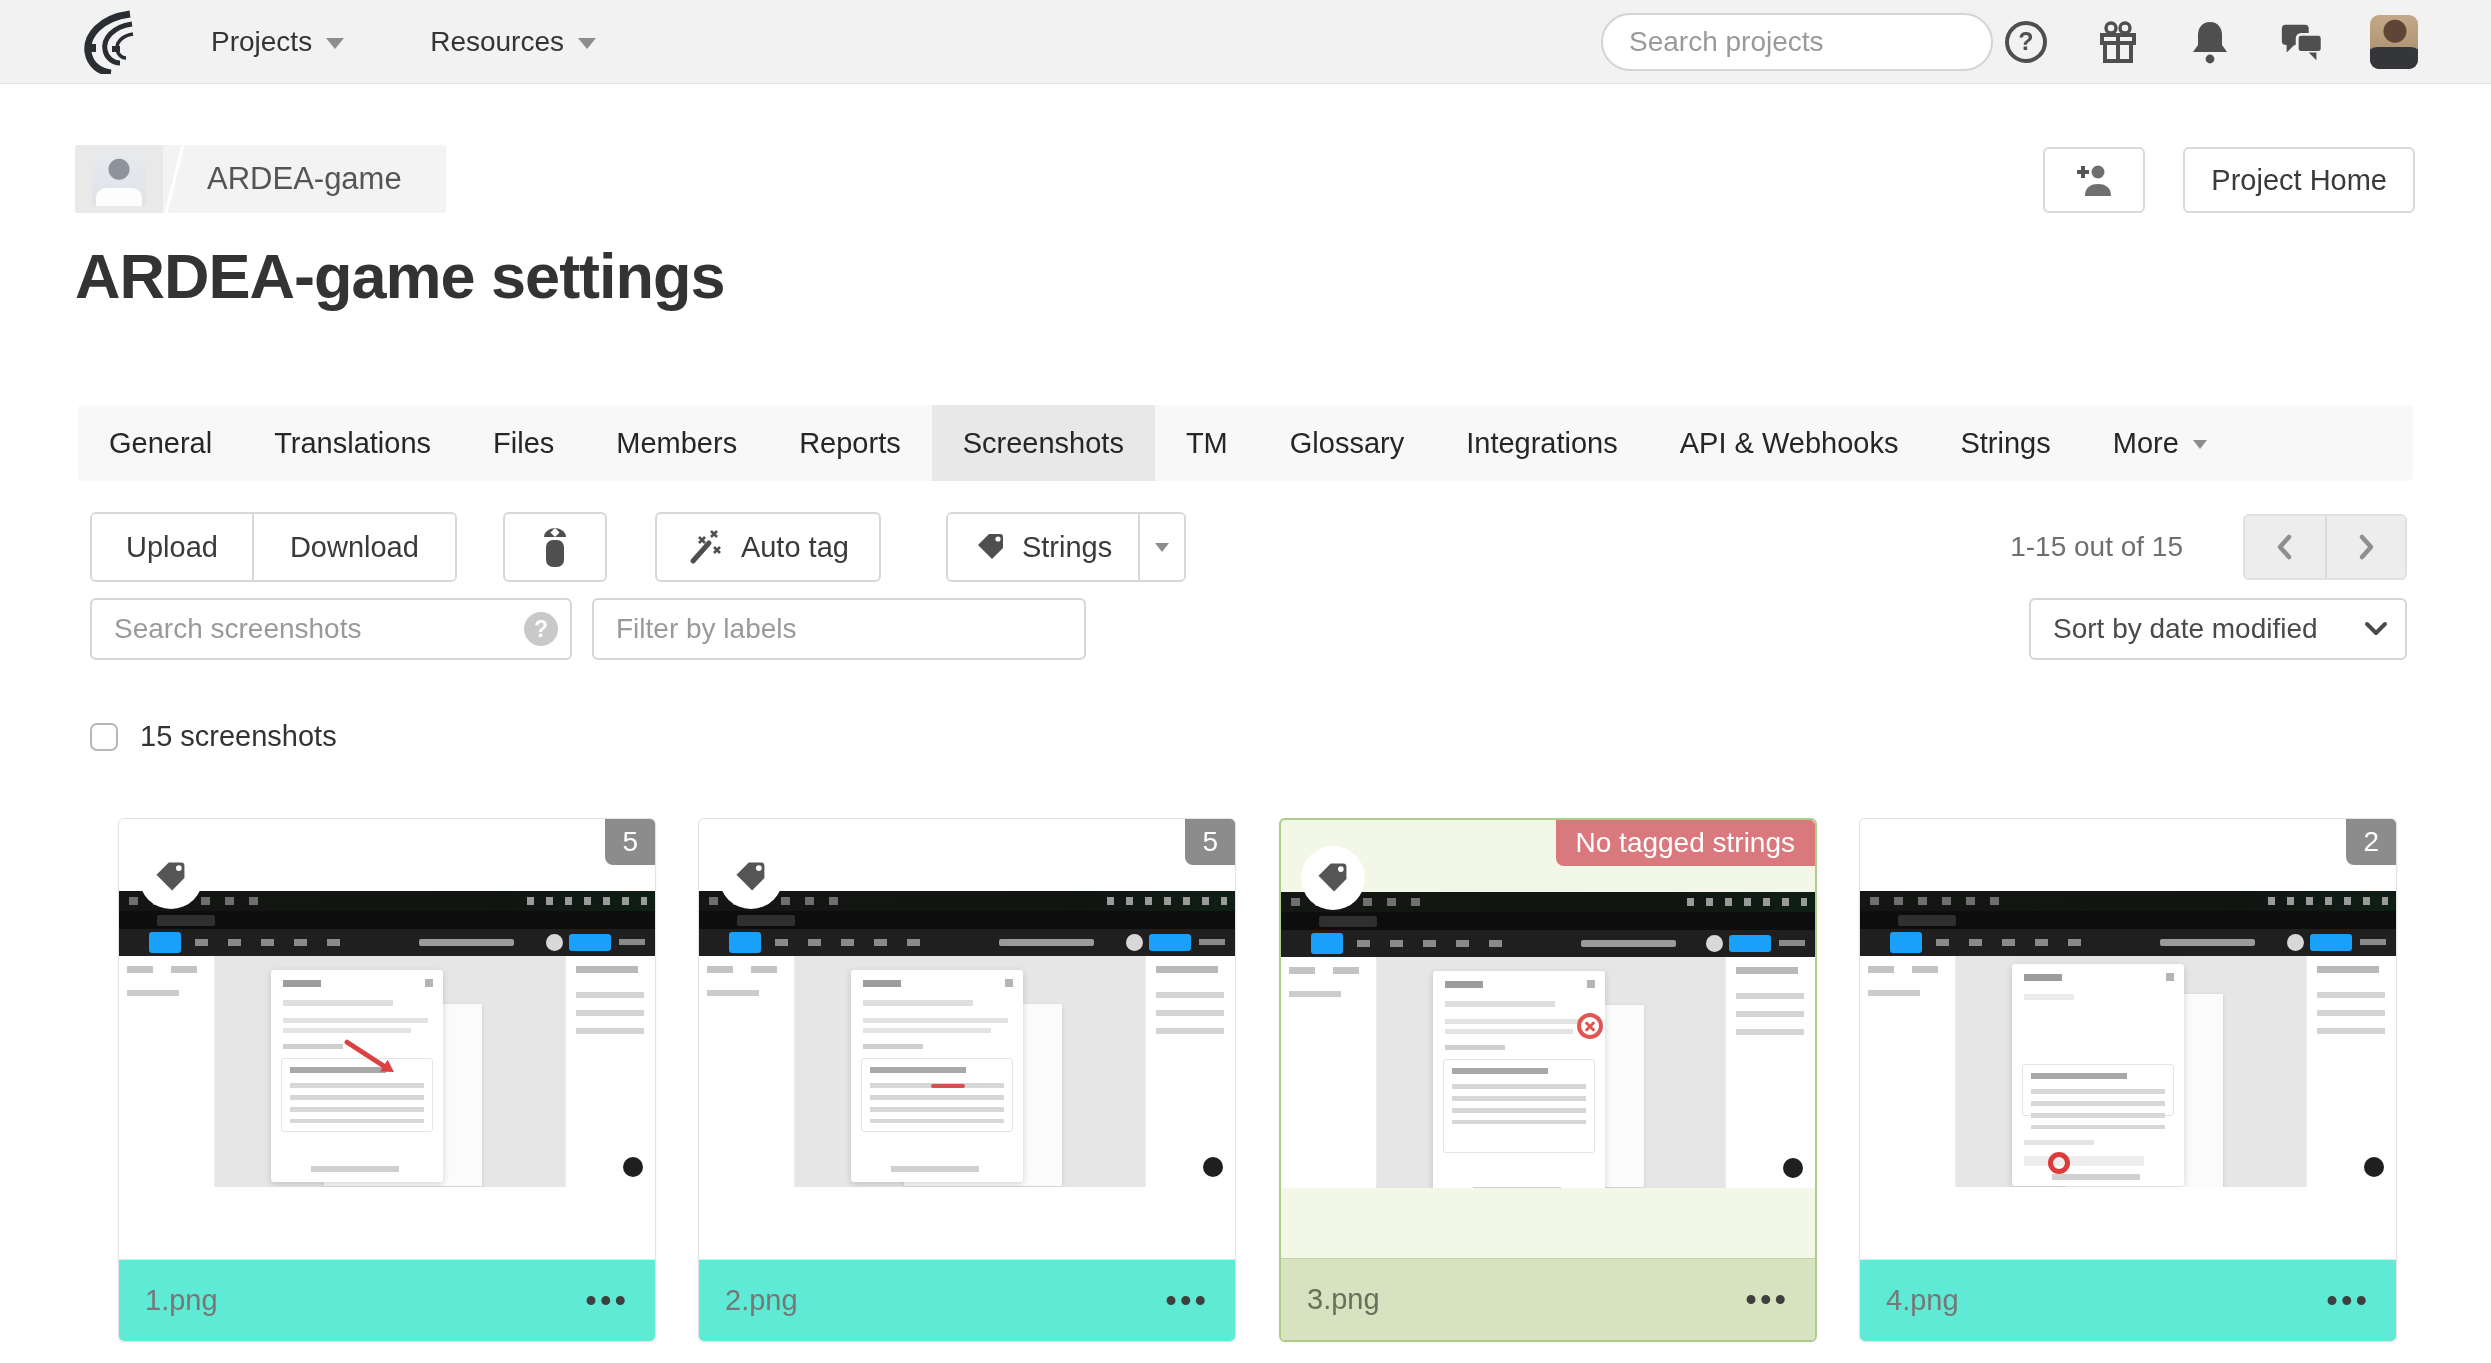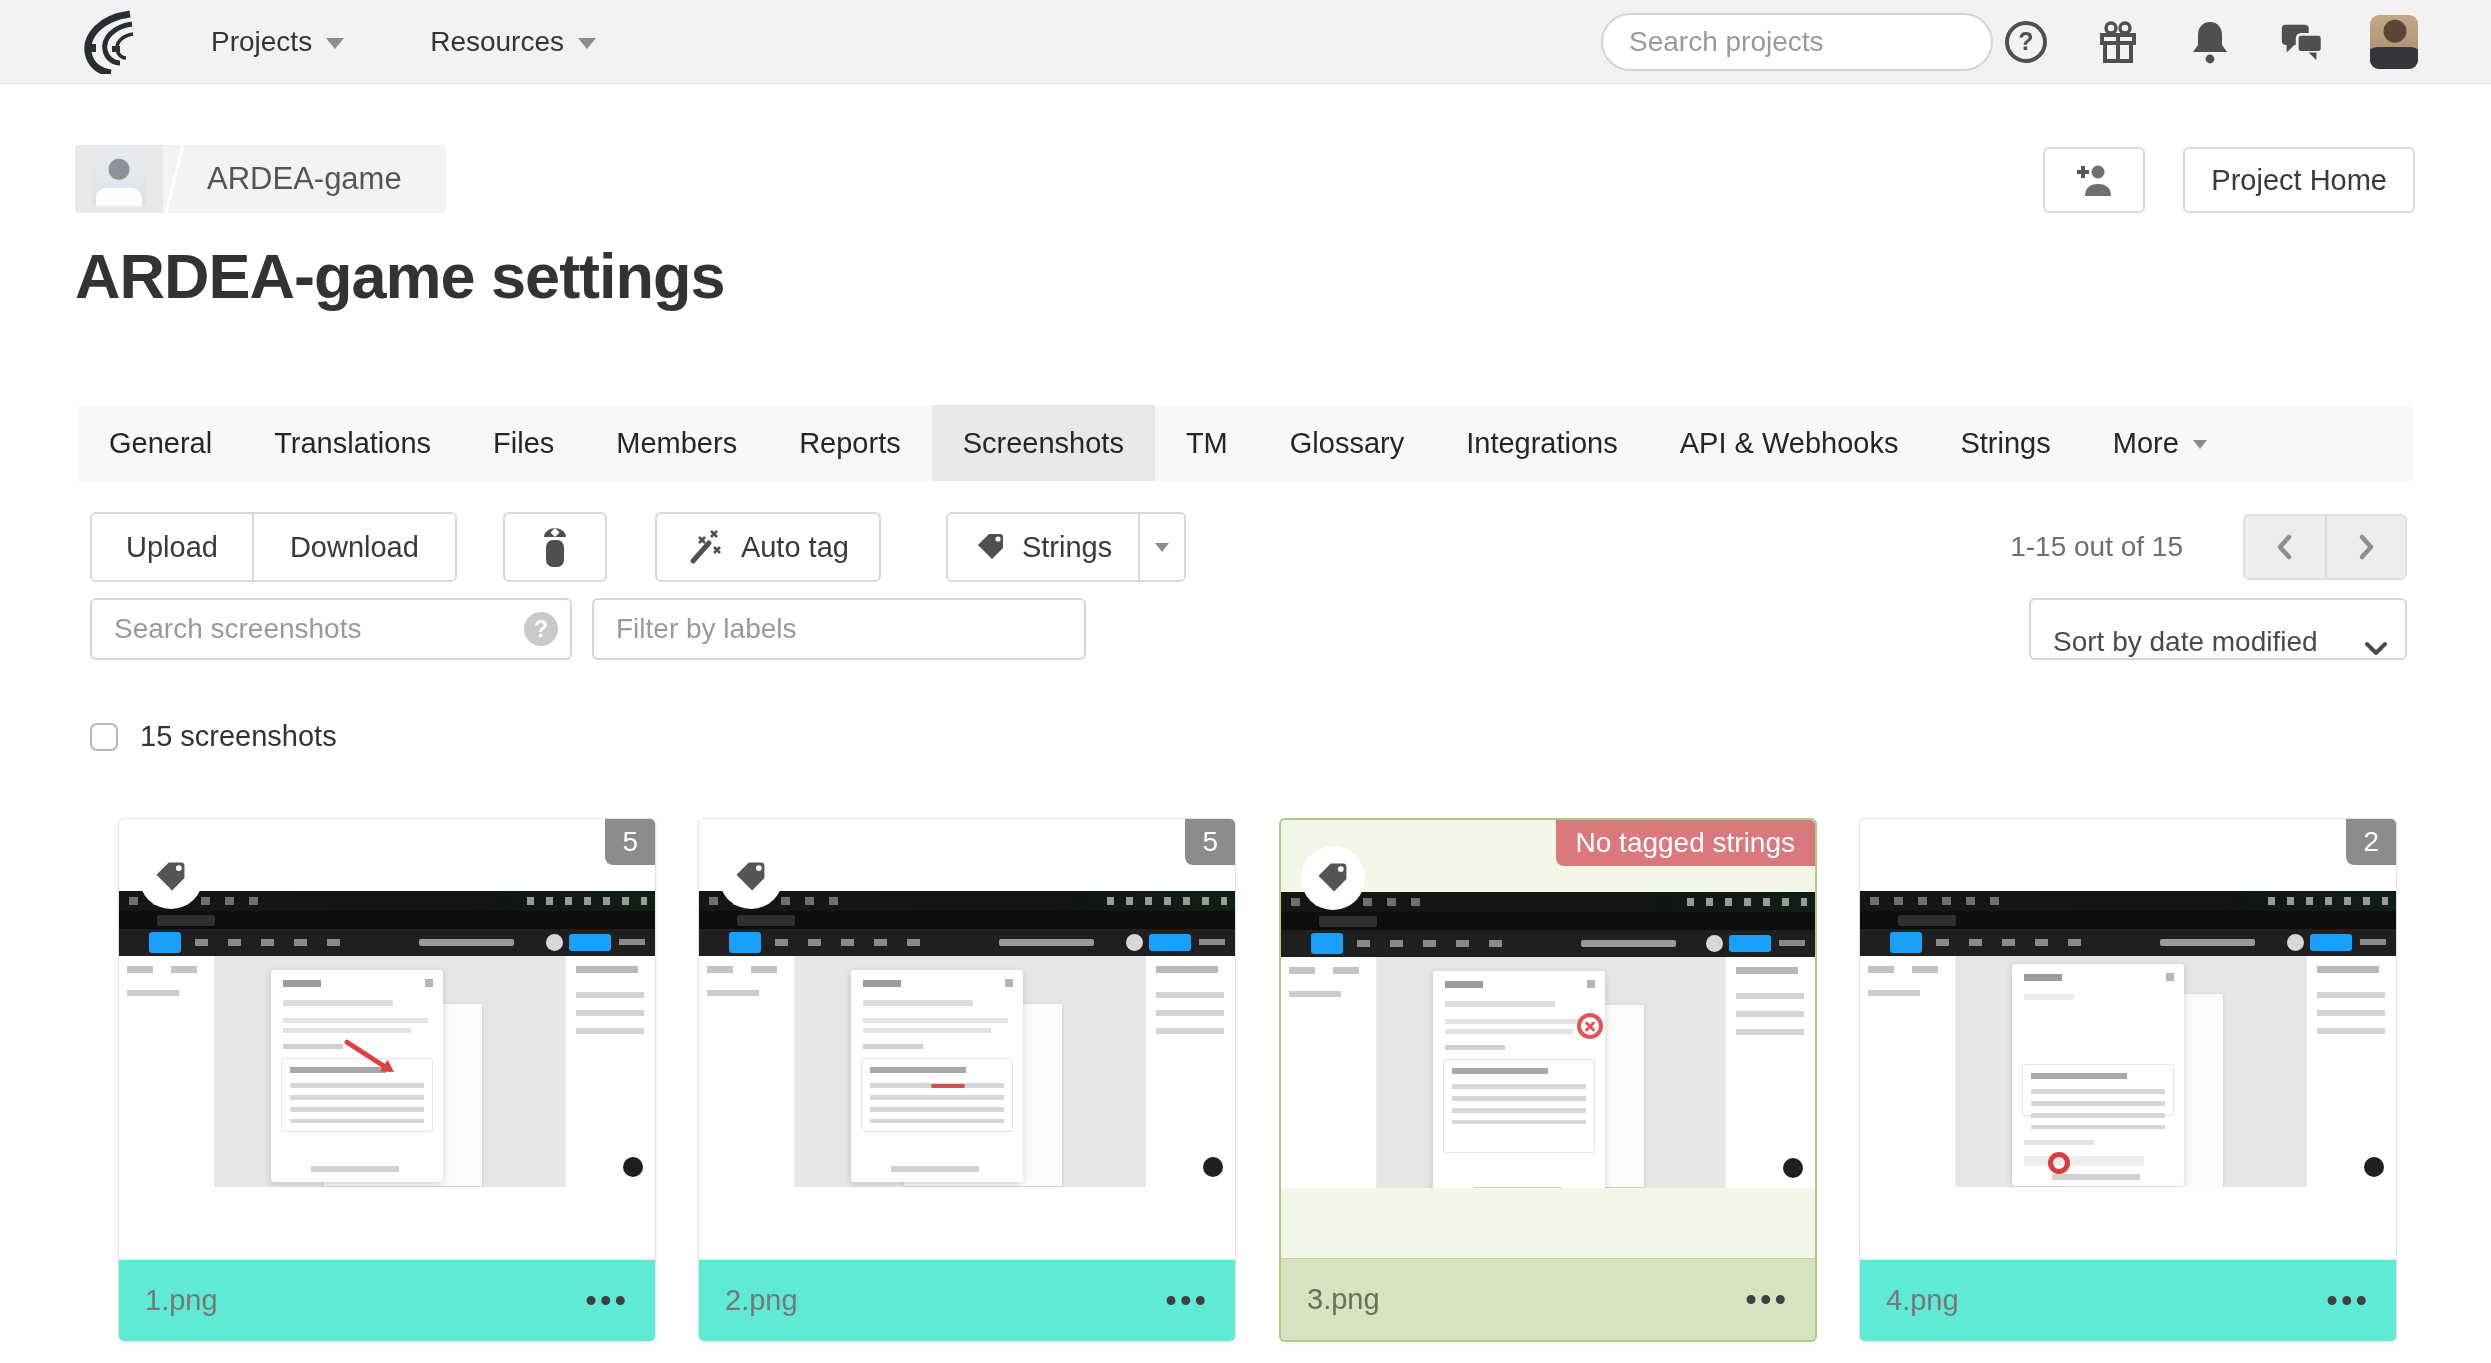--- a/index.html
+++ b/index.html
@@ -84,21 +84,21 @@
   
   .filterrow { position:absolute; top:598px; left:90px; right:84px; height:62px; display:flex; align-items:center; }
   .input-wrap { position:relative; height:62px; }
   .text-input { height:62px; border:2px solid #d6d6d6; border-radius:6px; font-family:inherit;
     font-size:28px; color:#555; padding:0 22px; outline:none; width:100%; background:#fff; }
   .text-input::placeholder { color:#9a9a9a; }
   .q-badge { position:absolute; right:14px; top:14px; width:34px; height:34px; border-radius:50%;
     background:#c9c9c9; color:#fff; font-size:23px; font-weight:bold; display:flex;
     align-items:center; justify-content:center; }
   .select { position:absolute; right:0; top:0; width:378px; height:62px; border:2px solid #d6d6d6;
-    border-radius:6px; background:#fff; display:flex; align-items:flex-end; cursor:pointer; }
+    border-radius:6px; background:#fff; display:flex; align-items:center; cursor:pointer; }
   .select .sel-text { font-size:28px; color:#4a4a4a; padding-left:22px; flex:1; }
   .select svg { margin-right:16px; }
 
   
   .checkrow { position:absolute; top:720px; left:90px; display:flex; align-items:center; gap:22px; }
   .checkbox { width:28px; height:28px; border:2px solid #b7b7b7; border-radius:7px; background:#fff; cursor:pointer; }
   .checklabel { font-size:29px; color:#333; }
 
   
   .card { position:absolute; top:818px; width:538px; height:524px; background:#fff;

